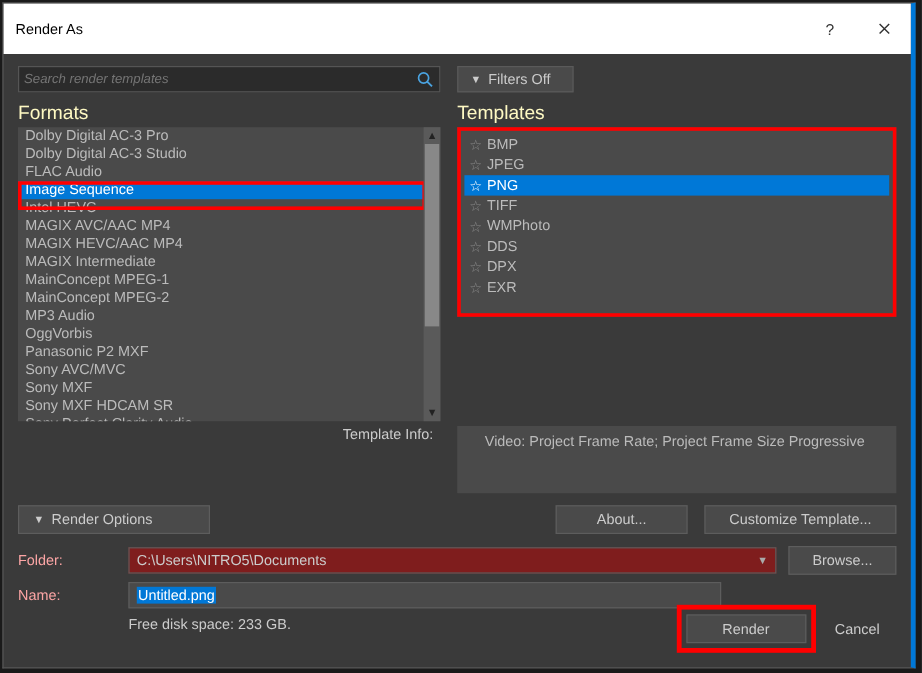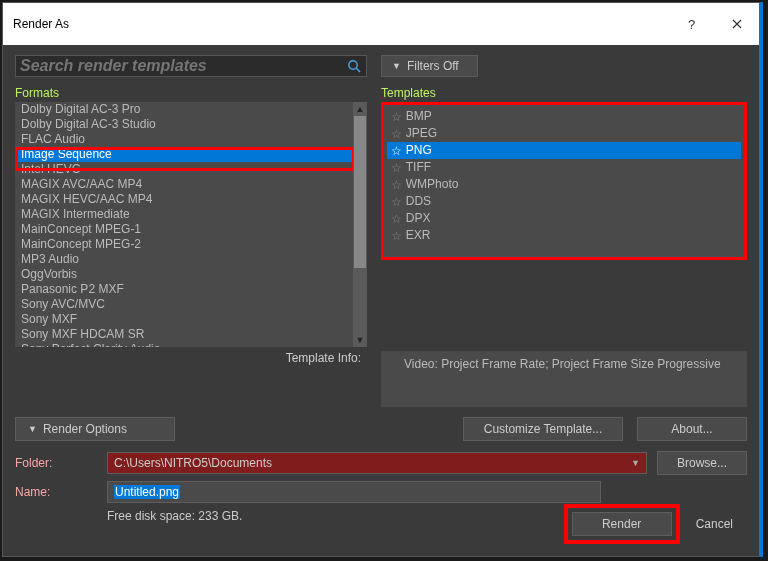--- a/index.html
+++ b/index.html
@@ -56,40 +56,39 @@
     border: 1px solid #555;
     height: 22px;
     padding: 0 4px;
   }
   .search-wrap input {
     flex: 1;
     background: transparent;
     border: none;
     color: #888;
     font-style: italic;
-    font-size: 16px;
+    font-size: 11px;
     outline: none;
-    font-weight: bold;
   }
   .search-icon svg { display:block; }
   .filters-btn {
     height: 22px;
     padding: 0 18px 0 10px;
     background: #4a4a4a;
     border: 1px solid #5a5a5a;
     display: flex;
     align-items: center;
     gap: 6px;
     cursor: pointer;
     color: #ccc;
   }
   .section-label {
-    color: #bef264;
+    color: #fef9c3;
     margin: 7px 0 2px 0;
-    font-size: 12px;
+    font-size: 16px;
   }
   .columns {
     display: flex;
     gap: 14px;
     margin-top: 2px;
   }
   .col-left { flex: 0 0 352px; }
   .col-right { flex: 1; }
   .list {
     background: #4a4a4a;
@@ -398,22 +397,22 @@
       <div class="template-info-label">Template Info:</div>
       <div class="template-info-box">Video: Project Frame Rate; Project Frame Size Progressive</div>
     </div>
 
     <div class="btn-row">
       <div class="pushbtn render-options">
         <span style="font-size:9px;">▼</span>
         <span>Render Options</span>
       </div>
       <div class="btn-spacer"></div>
+      <div class="pushbtn about-btn">About...</div>
       <div class="pushbtn customize-btn">Customize Template...</div>
-      <div class="pushbtn about-btn">About...</div>
     </div>
 
     <div class="form-row">
       <div class="lbl">Folder:</div>
       <div class="combo">
         <span>C:\Users\NITRO5\Documents</span>
         <span class="caret">▼</span>
       </div>
       <div class="pushbtn" style="width:90px">Browse...</div>
     </div>

